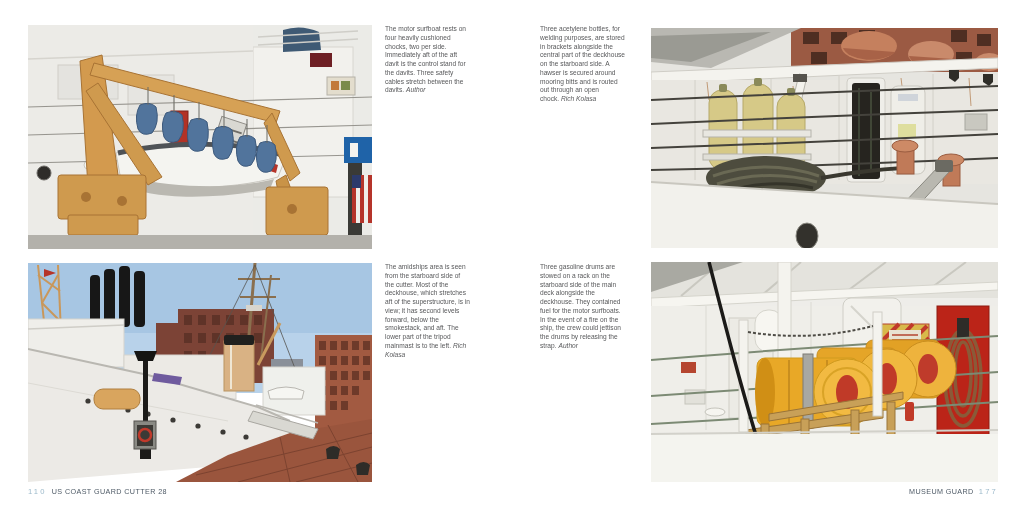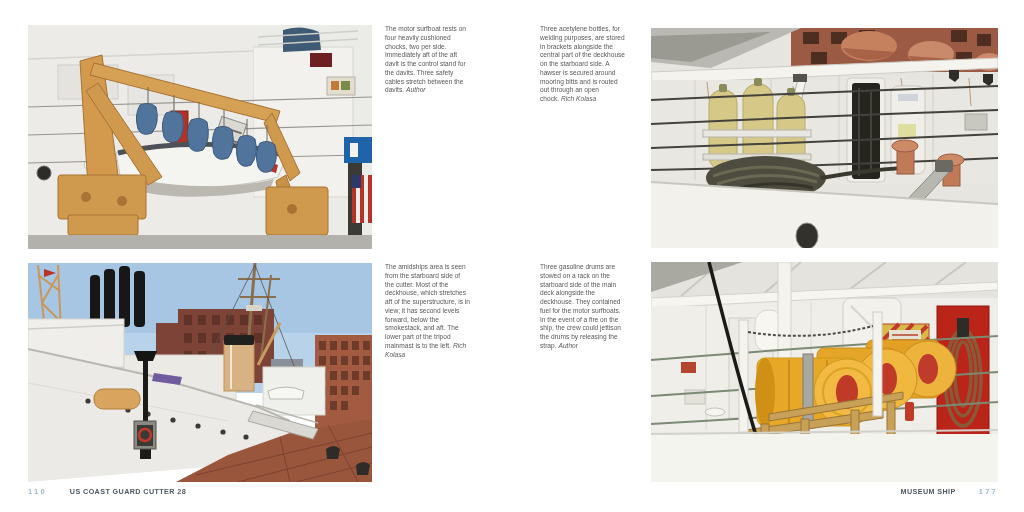--- a/index.html
+++ b/index.html
@@ -3,22 +3,22 @@
 <meta charset="utf-8">
 <style>
   html,body{margin:0;padding:0;background:#ffffff;}
   .spread{position:relative;width:1024px;height:512px;background:#ffffff;overflow:hidden;
           font-family:"Liberation Sans", sans-serif;}
   .photo{position:absolute;margin:0;padding:0;display:block;}
   .photo svg{display:block;}
   .caption{position:absolute;width:86px;font-size:6.6px;line-height:1.33;color:#58595b;
            text-align:left;}
   .credit{font-style:italic;margin-left:2px;color:#58595b;}
-  .footer{position:absolute;top:487px;display:flex;gap:23px;align-items:baseline;
-          font-size:7.2px;font-weight:bold;color:#4e5a66;letter-spacing:0.4px;}
+  .footer{position:absolute;top:487px;display:flex;gap:5px;align-items:baseline;
+          font-size:7.2px;font-weight:normal;color:#4e5a66;letter-spacing:0.4px;}
   .footer-left{left:28px;}
   .footer-right{right:26px;}
   .pagenum{color:#9cb9ca;letter-spacing:2.2px;font-size:7.6px;}
 </style>
 </head>
 <body>
 
 <div class="spread">
 
   <figure class="photo" style="left:28px;top:25px;width:344px;height:224px;">
@@ -463,17 +463,17 @@
   <div class="caption" style="left:540px;top:263px;">
     <span>Three gasoline drums are stowed on a rack on the starboard side of the main deck alongside the deckhouse. They contained fuel for the motor surfboats. In the event of a fire on the ship, the crew could jettison the drums by releasing the strap.</span><span class="credit">Author</span>
   </div>
 
   <div class="footer footer-left">
     <span class="pagenum">110</span>
     <span class="chapter">US COAST GUARD CUTTER 28</span>
   </div>
 
   <div class="footer footer-right">
-    <span class="chapter">MUSEUM SHIP</span>
+    <span class="chapter">MUSEUM GUARD</span>
     <span class="pagenum">177</span>
   </div>
 
 </div>
 
 </body></html>

